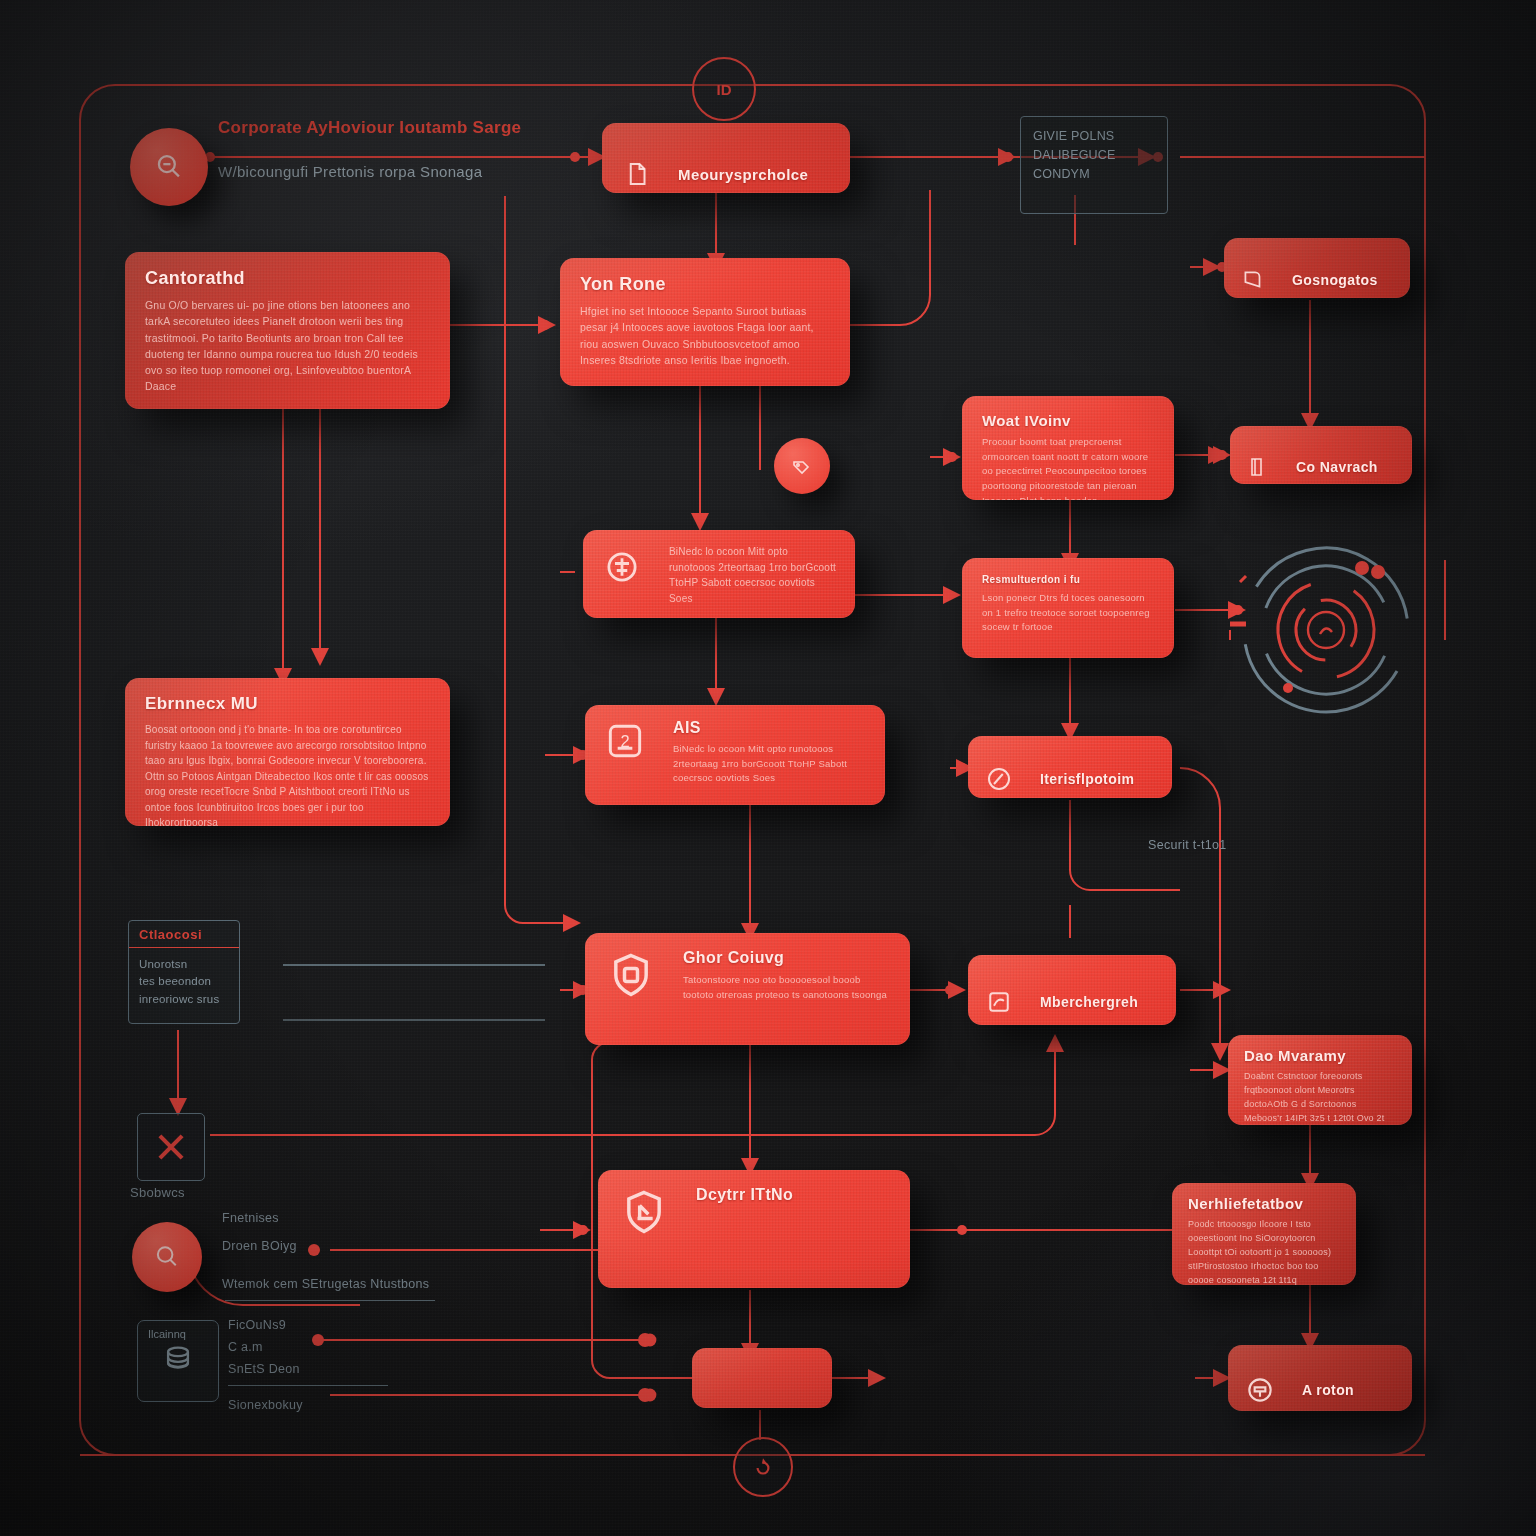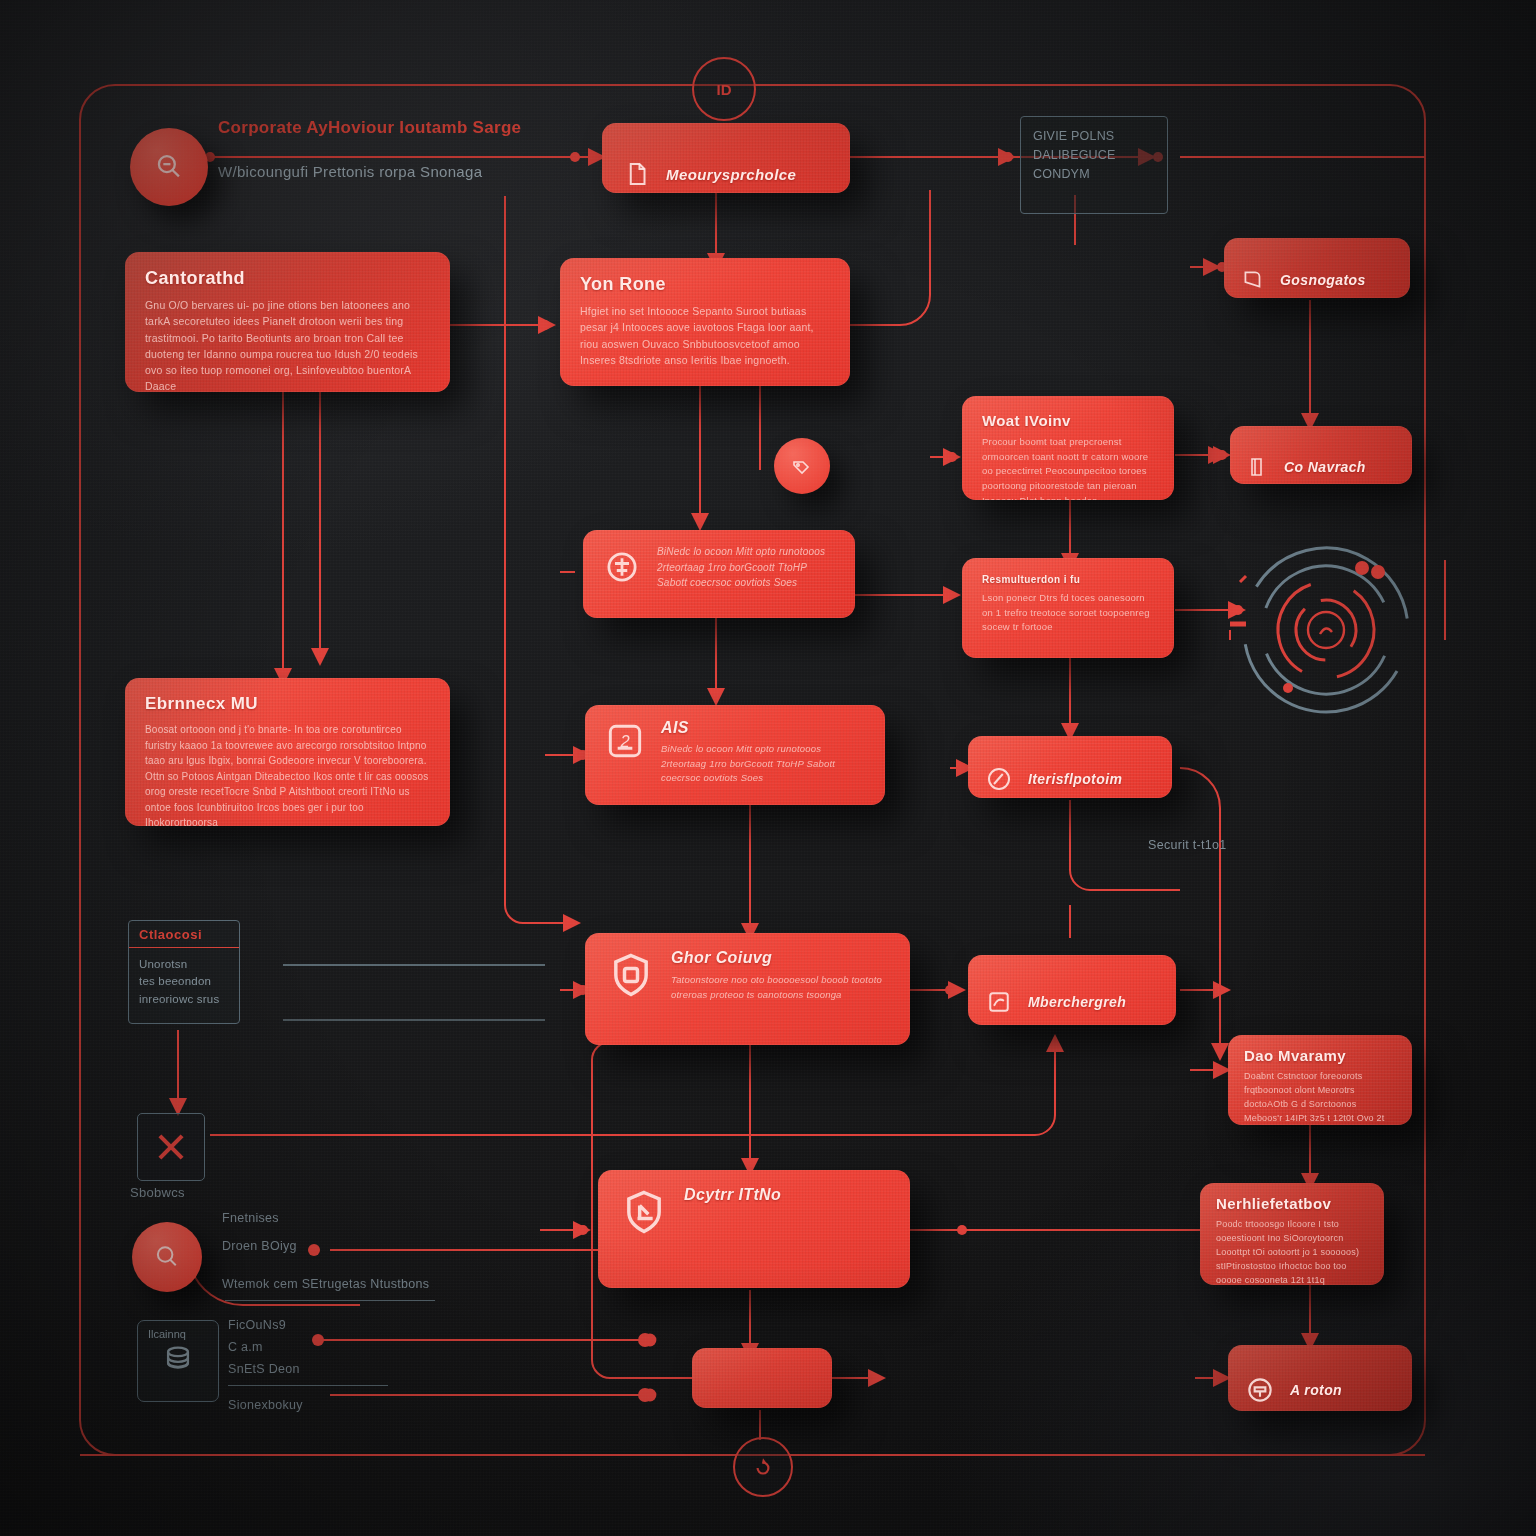--- a/index.html
+++ b/index.html
@@ -28,21 +28,21 @@
         background:linear-gradient(150deg,#f15a4c 0%, #ee4136 46%, #e5352c 100%);
         box-shadow:18px 20px 34px rgba(0,0,0,.62), 0 0 0 .5px rgba(255,140,130,.18) inset;
         overflow:hidden;}
   .card::after{content:"";position:absolute;inset:0;pointer-events:none;
         background-image:repeating-linear-gradient(0deg, rgba(255,255,255,.045) 0 1px, transparent 1px 3px),
                          repeating-linear-gradient(90deg, rgba(0,0,0,.035) 0 1px, transparent 1px 3px);}
   .card .pad{position:relative;z-index:2;padding:16px 20px;}
   .ttl{color:#ffe9e6;font-weight:700;letter-spacing:.4px;
        text-shadow:0 1px 2px rgba(120,10,5,.45);}
   .bdy{color:rgba(255,225,220,.72);line-height:1.55;letter-spacing:.2px;}
-  .row{display:flex;align-items:center;gap:14px;height:100%;font-style:italic;}
+  .row{display:flex;align-items:center;gap:26px;height:100%;}
 
   
   .ghost{position:absolute;border:1.6px solid #5b6d78;border-radius:4px;
          background:rgba(30,32,35,.55);}
   .ghost .gttl{color:#e8453a;font-weight:700;letter-spacing:.5px;
          border-bottom:1.6px solid #e8453a;padding:6px 10px 5px;}
   .ghost .gbdy{color:#90a0aa;padding:8px 10px;line-height:1.5;letter-spacing:.2px;}
 
   
   .cnode{position:absolute;border-radius:50%;display:flex;align-items:center;justify-content:center;}
@@ -270,21 +270,21 @@
     <div style="display:flex;justify-content:center;margin-top:2px;">
       <svg width="34" height="34" viewBox="0 0 24 24">
         <ellipse class="icog" cx="12" cy="7" rx="7" ry="3"></ellipse>
         <path class="icog" d="M5,7 v8 a7,3 0 0 0 14,0 V7"></path>
         <path class="icog" d="M5,11 a7,3 0 0 0 14,0"></path>
         <path class="icog" d="M5,14.5 a7,3 0 0 0 14,0"></path>
       </svg>
     </div>
   </div>
 
-  <div class="card" style="left:125px;top:252px;width:325px;height:140px;">
+  <div class="card" style="left:125px;top:252px;width:325px;height:157px;">
     <div class="pad">
       <div class="ttl" style="font-size:18px;margin-bottom:8px;">Cantorathd</div>
       <div class="bdy" style="font-size:10.5px;">Gnu O/O bervares ui- po jine otions ben latoonees ano tarkA secoretuteo idees Pianelt drotoon werii bes ting trastitmooi. Po tarito Beotiunts aro broan tron Call tee duoteng ter Idanno oumpa roucrea tuo Idush 2/0 teodeis ovo so iteo tuop romoonei org, Lsinfoveubtoo buentorA Daace</div>
     </div>
   </div>
 
   <div class="card" style="left:602px;top:123px;width:248px;height:70px;">
     <div class="pad row">
       <svg width="30" height="30" viewBox="0 0 24 24">
         <path class="ico" d="M7,4 h7 l4,4 v12 h-11 z"></path>
@@ -398,21 +398,21 @@
     </div>
   </div>
 
   <div class="card" style="left:1228px;top:1035px;width:184px;height:90px;">
     <div class="pad" style="padding:12px 16px;">
       <div class="ttl" style="font-size:15px;margin-bottom:6px;">Dao Mvaramy</div>
       <div class="bdy" style="font-size:9px;">Doabnt Cstnctoor foreoorots frqtboonoot olont Meorotrs doctoAOtb G d Sorctoonos Meboos'r 14IPt 3z5 t 12t0t  Ovo 2t 150 l oorfood tor Ootoo</div>
     </div>
   </div>
 
-  <div class="card" style="left:1200px;top:1183px;width:184px;height:102px;">
+  <div class="card" style="left:1172px;top:1183px;width:184px;height:102px;">
     <div class="pad" style="padding:12px 16px;">
       <div class="ttl" style="font-size:15px;margin-bottom:6px;">Nerhliefetatbov</div>
       <div class="bdy" style="font-size:9px;">Poodc trtooosgo Ilcoore  I tsto ooeestioont Ino SiOoroytoorcn  Looottpt tOi  ootoortt jo 1 sooooos) stIPtirostostoo Irhoctoc boo too  ooooe cosooneta 12t 1t1q</div>
     </div>
   </div>
 
   <div class="card" style="left:1228px;top:1345px;width:184px;height:66px;">
     <div class="pad row" style="padding:12px 16px;text-align:right;">
       <svg width="32" height="32" viewBox="0 0 24 24">
         <circle class="ico" cx="12" cy="12" r="8"></circle>

